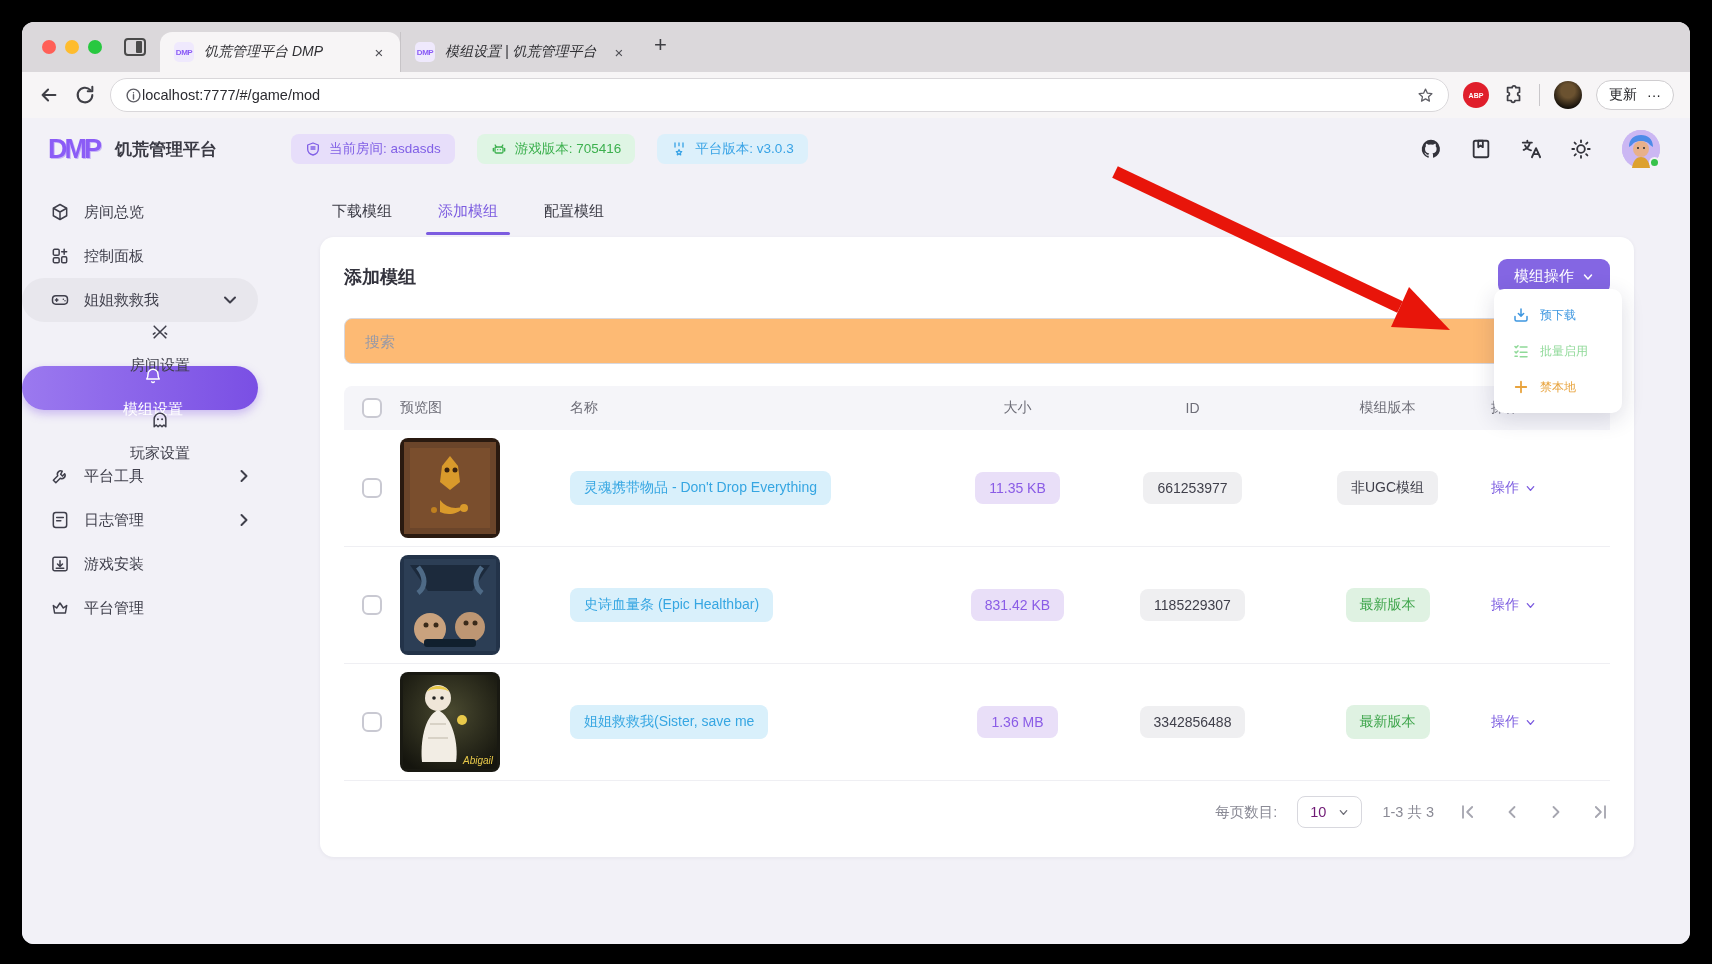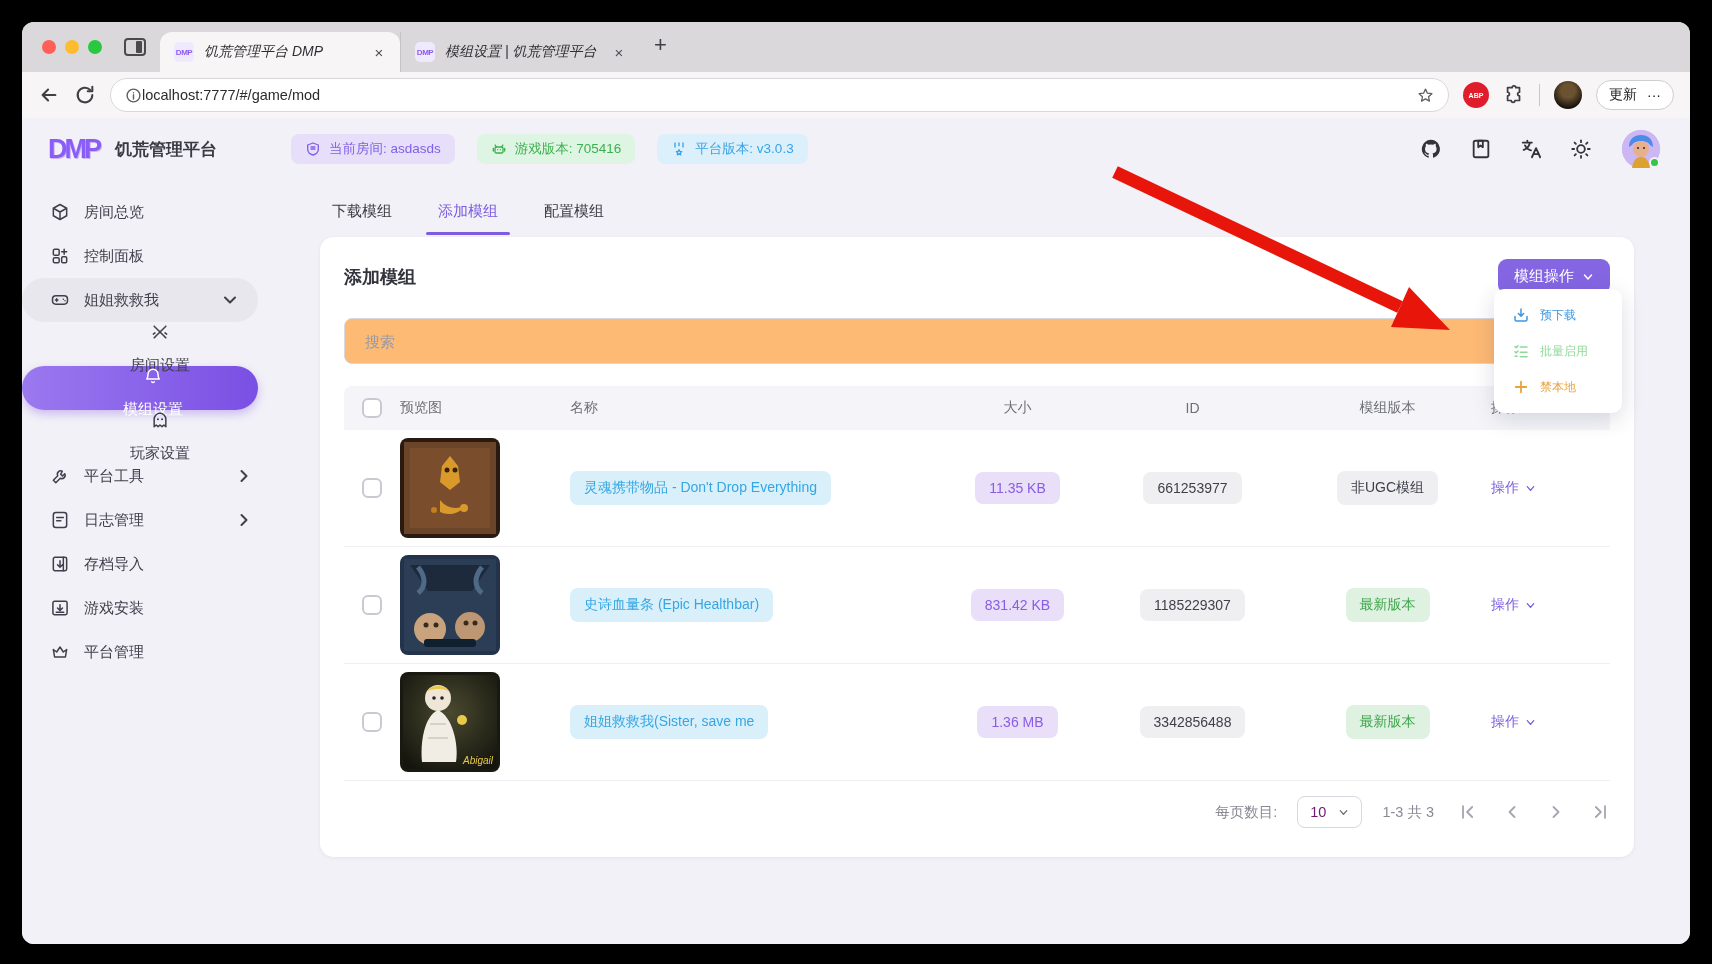--- a/index.html
+++ b/index.html
@@ -291,27 +291,20 @@
           </div>
           <div class="side-item">
             <svg viewBox="0 0 24 24" fill="none" stroke="currentColor" stroke-width="1.8" stroke-linecap="round" stroke-linejoin="round">
                 <rect x="4" y="3" width="16" height="18" rx="3"></rect>
                 <path d="M8 9h8M8 13h5"></path>
               </svg>
             <span class="lbl">日志管理</span>
             <svg class="chev" viewBox="0 0 24 24" fill="none" stroke="currentColor" stroke-width="2.4" stroke-linecap="round" stroke-linejoin="round">
                 <path d="M9 6l6 6-6 6"></path>
               </svg>
-          </div>
-          <div class="side-item">
-            <svg viewBox="0 0 24 24" fill="none" stroke="currentColor" stroke-width="1.8" stroke-linecap="round" stroke-linejoin="round">
-                <rect x="4" y="4" width="16" height="16" rx="2"></rect>
-                <path d="M12 8v8M9 13l3 3 3-3M16 4v16"></path>
-              </svg>
-            <span class="lbl">存档导入</span>
           </div>
           <div class="side-item">
             <svg viewBox="0 0 24 24" fill="none" stroke="currentColor" stroke-width="1.8" stroke-linecap="round" stroke-linejoin="round">
                 <rect x="3.5" y="4" width="17" height="16" rx="2"></rect>
                 <path d="M12 8v6M9 12l3 3 3-3M7.5 17h9"></path>
               </svg>
             <span class="lbl">游戏安装</span>
           </div>
           <div class="side-item">
             <svg viewBox="0 0 24 24" fill="none" stroke="currentColor" stroke-width="1.8" stroke-linejoin="round">

